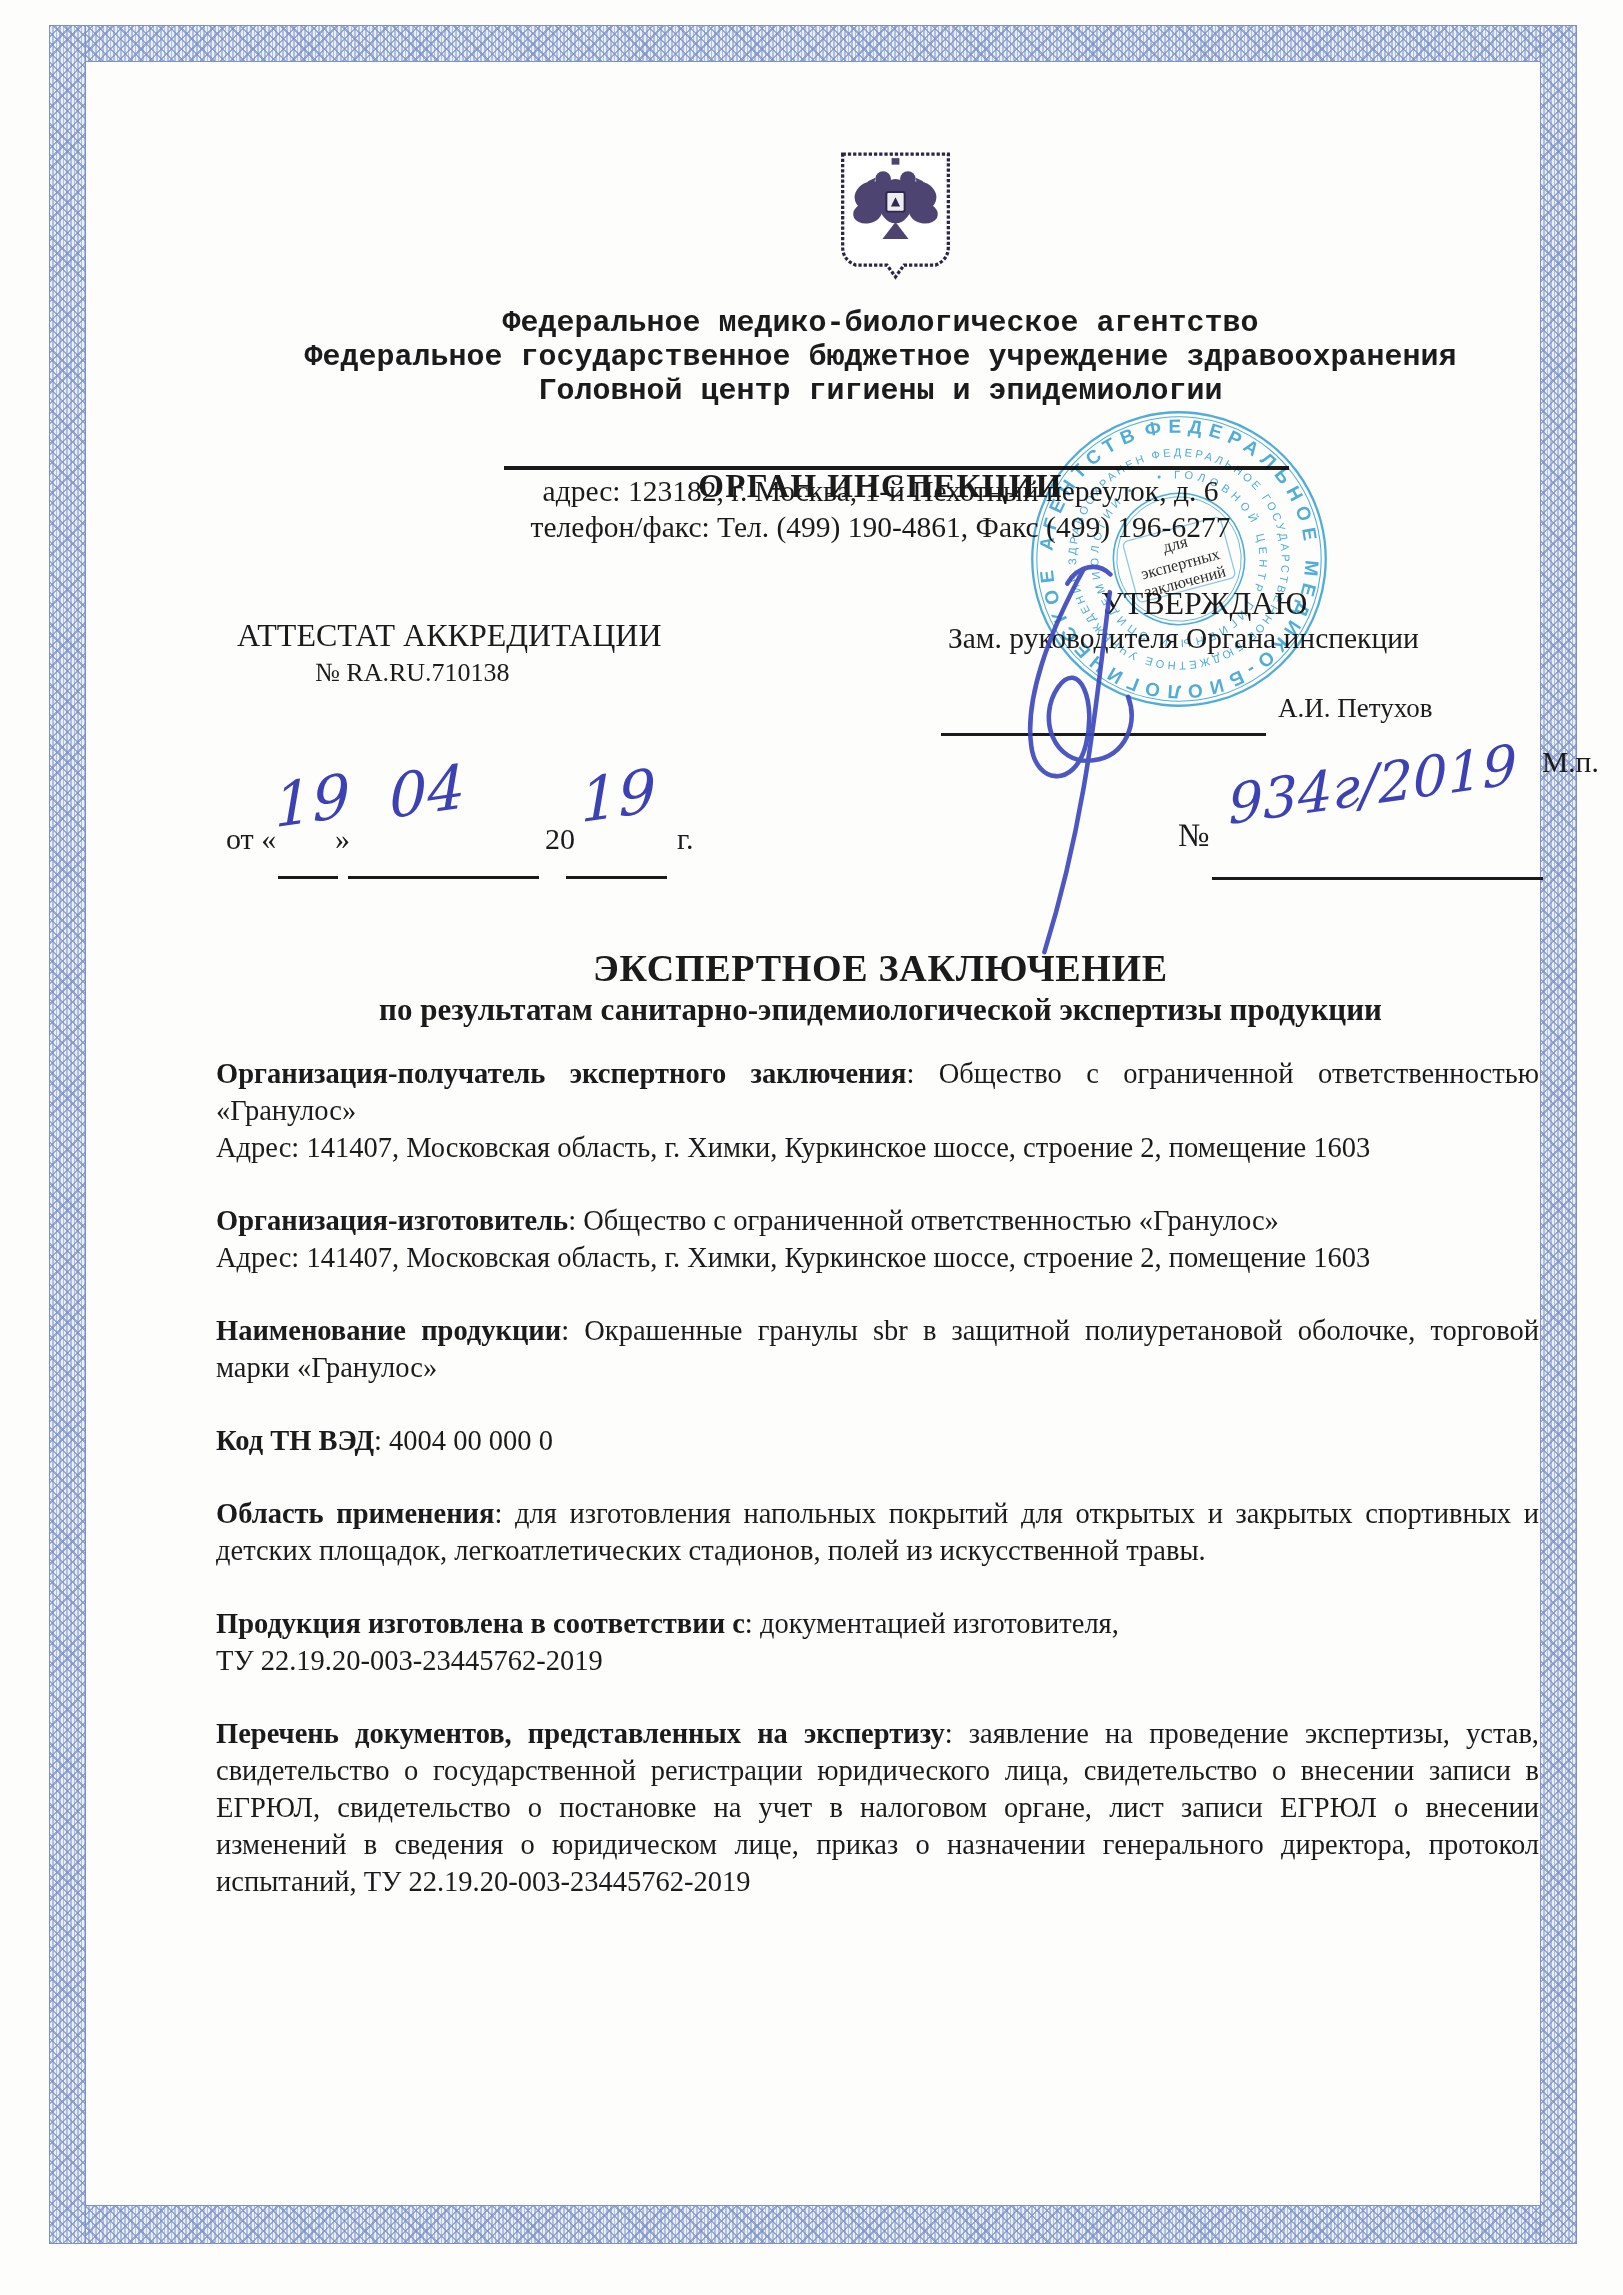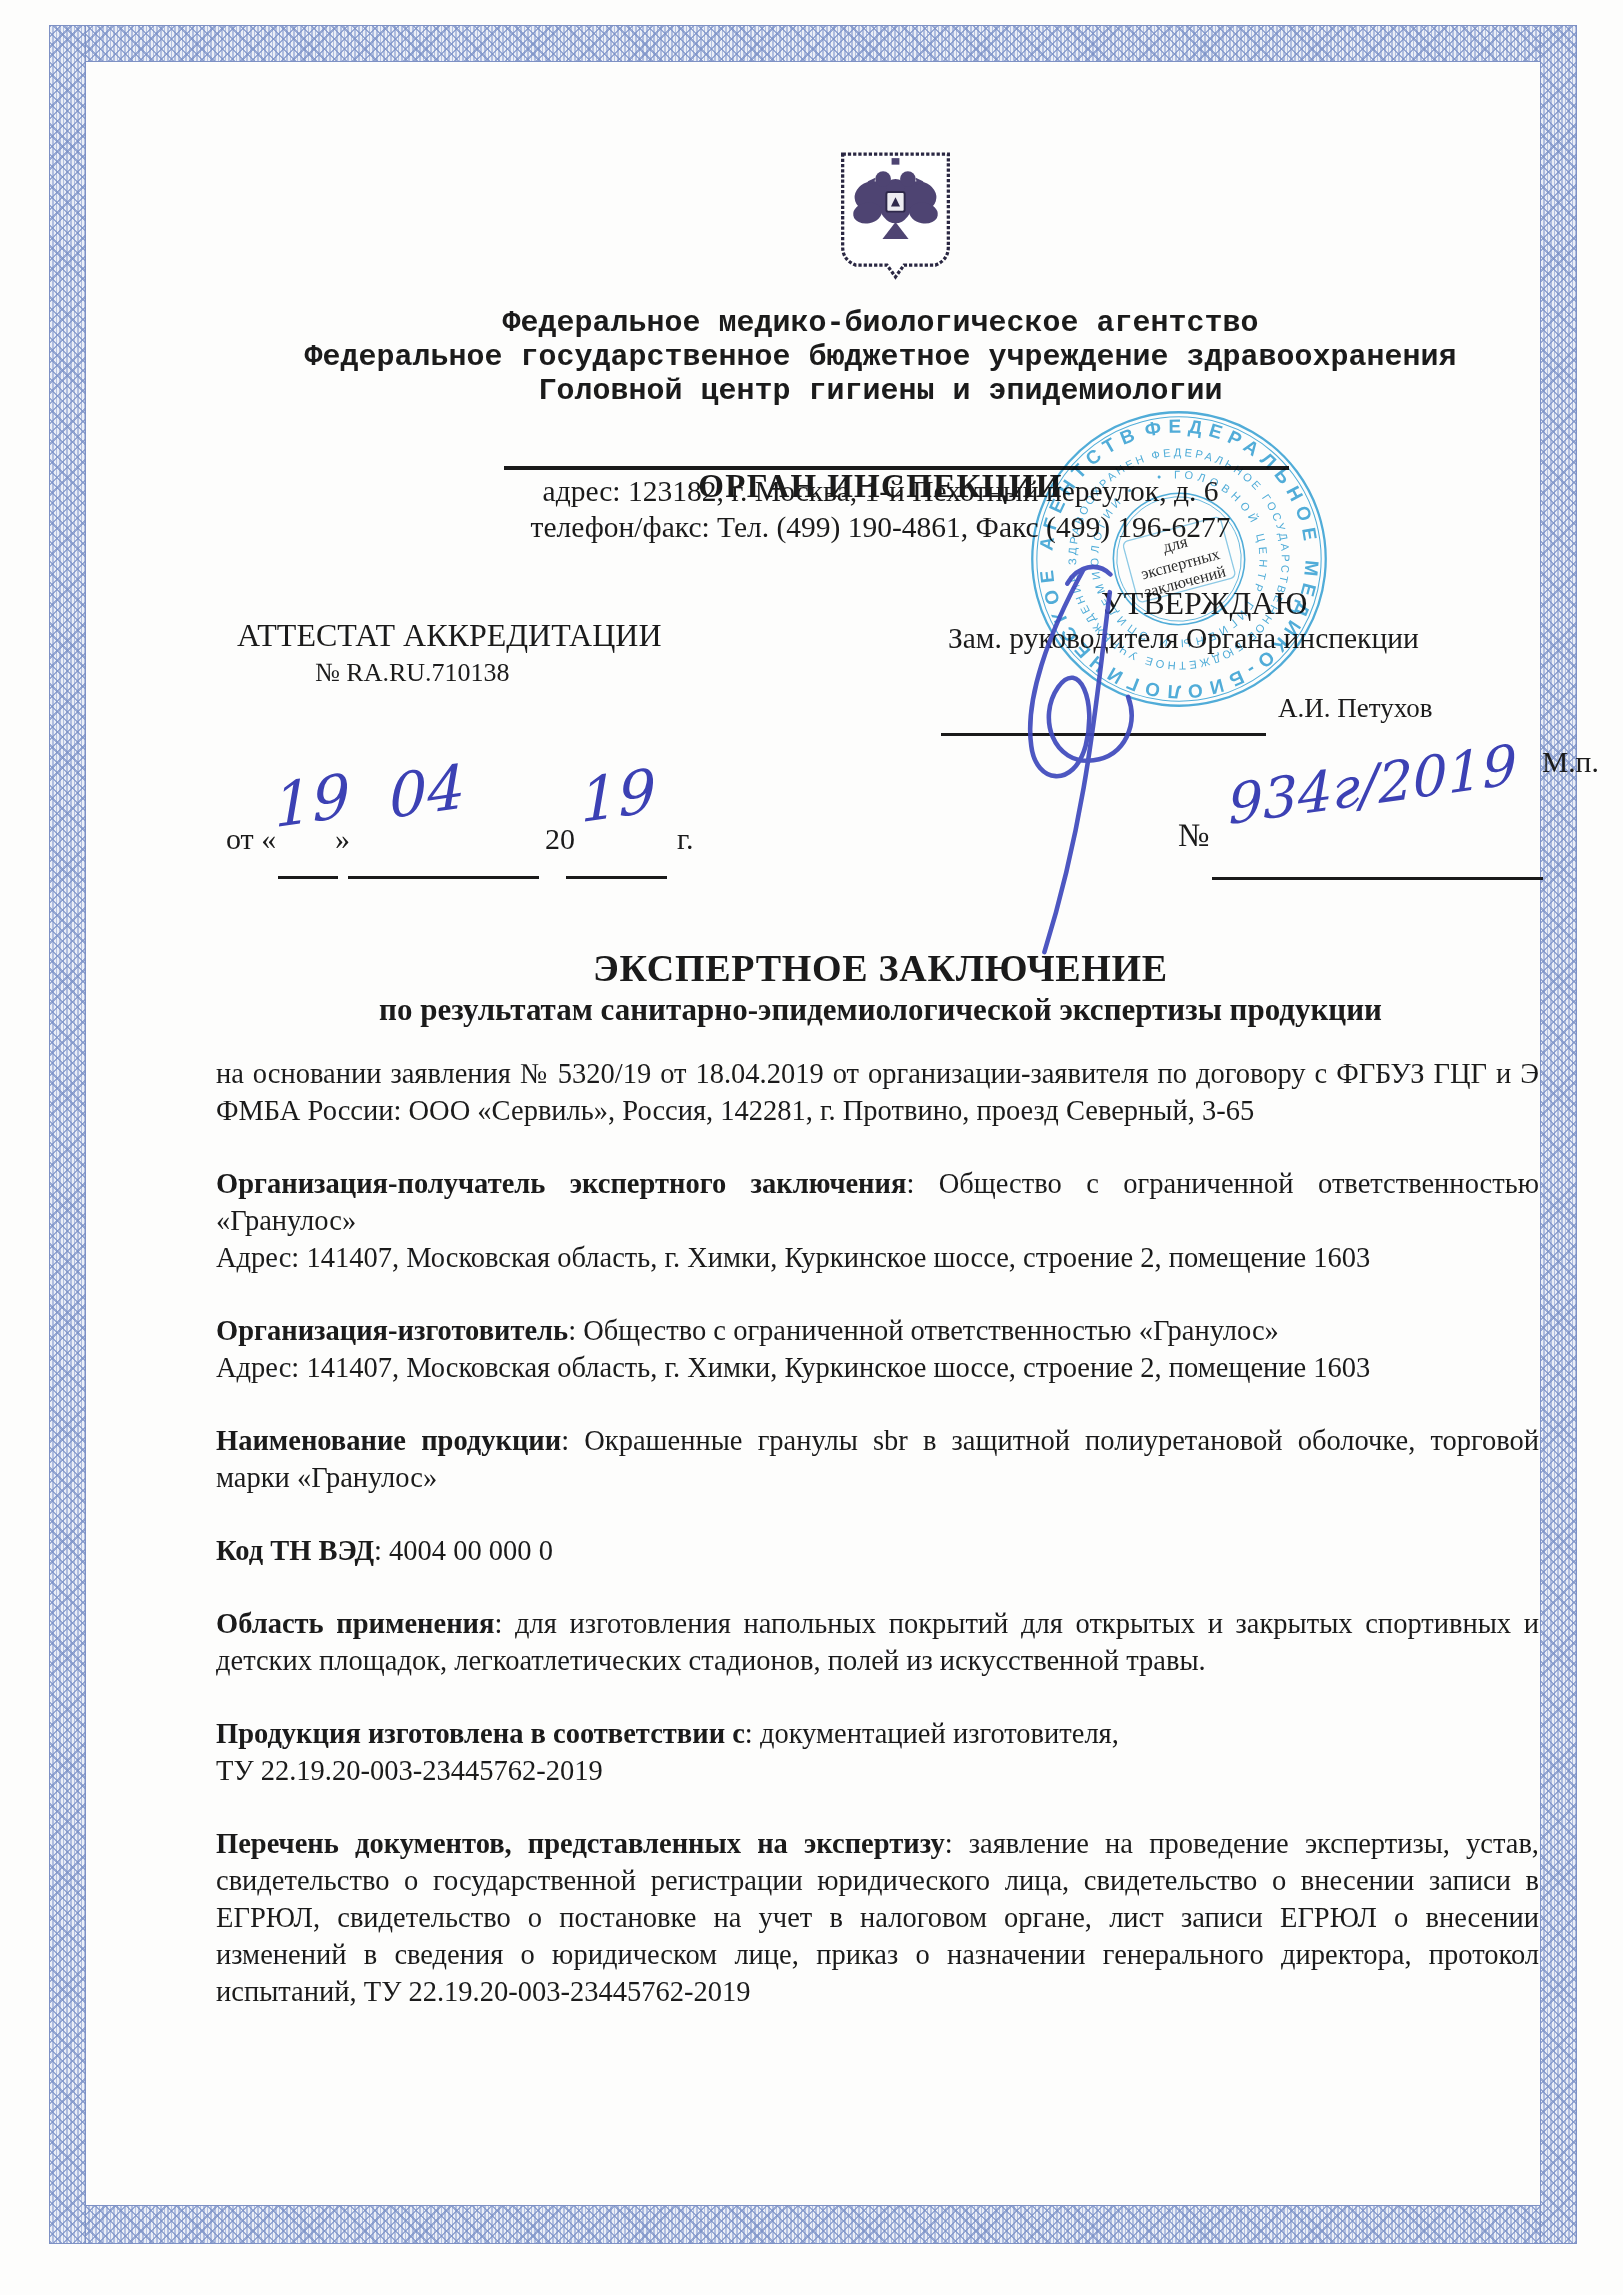--- a/index.html
+++ b/index.html
@@ -149,21 +149,20 @@
       <path d="M150,82 C165,55 196,48 216,68"></path>
       <path d="M175,60 C120,160 85,260 95,330 C102,388 160,395 178,330 C196,262 168,196 136,240 C104,286 128,360 190,352 C240,345 258,295 243,255"></path>
       <path d="M215,95 C195,250 182,430 115,645"></path>
     </g>
   </svg>
 
   <div class="abs ctr title-h" style="top:946px">ЭКСПЕРТНОЕ ЗАКЛЮЧЕНИЕ</div>
   <div class="abs ctr subtitle-h" style="top:992px">по результатам санитарно-эпидемиологической экспертизы продукции</div>
 
   <div class="body-wrap" id="body-wrap">
-      <p class="bp"><span>на основании заявления № 5320/19 от 18.04.2019 от организации-заявителя по договору с ФГБУЗ ГЦГ и Э ФМБА России: ООО «Сервиль», Россия, 142281, г. Протвино, проезд Северный, 3-65</span></p>
       <p class="bp gap-lg"><span class="b">Организация-получатель экспертного заключения</span><span>: Общество с ограниченной ответственностью «Гранулос»</span><br><span>Адрес: 141407, Московская область, г. Химки, Куркинское шоссе, строение 2, помещение 1603</span></p>
       <p class="bp"><span class="b">Организация-изготовитель</span><span>: Общество с ограниченной ответственностью «Гранулос»</span><br><span>Адрес: 141407, Московская область, г. Химки, Куркинское шоссе, строение 2, помещение 1603</span></p>
       <p class="bp"><span class="b">Наименование продукции</span><span>: Окрашенные гранулы sbr в защитной полиуретановой оболочке, торговой марки «Гранулос»</span></p>
       <p class="bp"><span class="b">Код ТН ВЭД</span><span>: 4004 00 000 0</span></p>
       <p class="bp"><span class="b">Область применения</span><span>: для изготовления напольных покрытий для открытых и закрытых спортивных и детских площадок, легкоатлетических стадионов, полей из искусственной травы.</span></p>
       <p class="bp"><span class="b">Продукция изготовлена в соответствии с</span><span>: документацией изготовителя,</span><br><span>ТУ 22.19.20-003-23445762-2019</span></p>
       <p class="bp"><span class="b">Перечень документов, представленных на экспертизу</span><span>: заявление на проведение экспертизы, устав, свидетельство о государственной регистрации юридического лица, свидетельство о внесении записи в ЕГРЮЛ, свидетельство о постановке на учет в налоговом органе, лист записи ЕГРЮЛ о внесении изменений в сведения о юридическом лице, приказ о назначении генерального директора, протокол испытаний, ТУ 22.19.20-003-23445762-2019</span></p>
     </div>
 
 </div>

